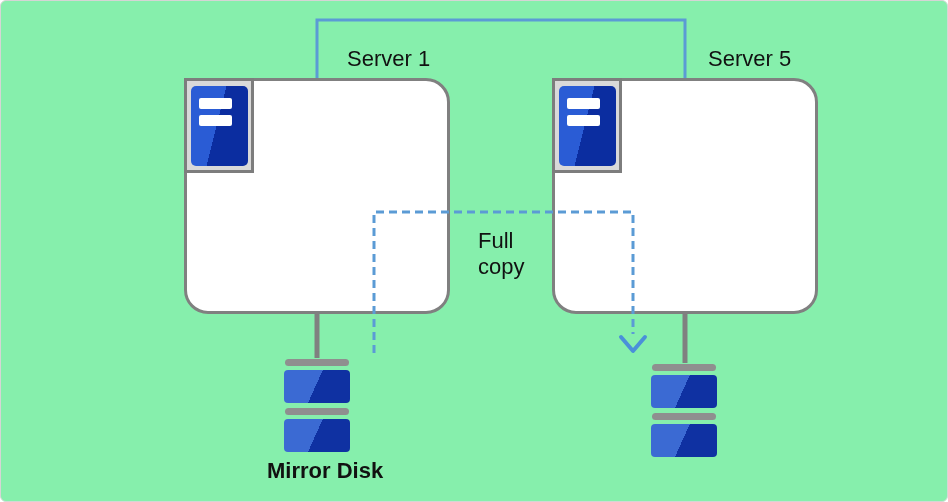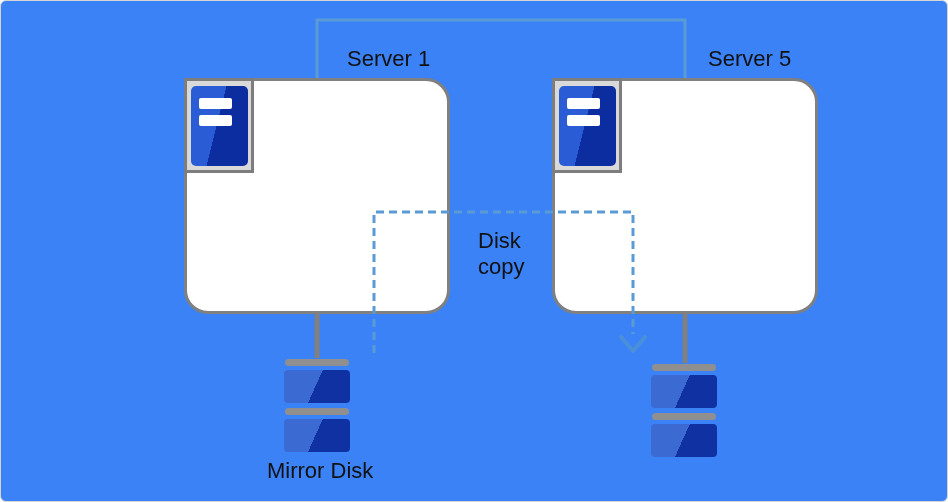--- a/index.html
+++ b/index.html
@@ -1,21 +1,21 @@
 <!DOCTYPE html>
 <html><head>
 <meta charset="utf-8">
 <style>
   html, body { margin: 0; padding: 0; background: #ffffff; }
   .canvas {
     position: relative;
     width: 948px;
     height: 502px;
     box-sizing: border-box;
-    background: #3b82f6;
+    background: #86efac;
     border: 1px solid #d5d5d5;
     border-radius: 6px;
     overflow: hidden;
     font-family: "Liberation Sans", sans-serif;
     color: #111111;
   }
   .server-box {
     position: absolute;
     top: 77px;
     width: 266px;
@@ -101,21 +101,21 @@
     z-index: 5;
   }
   .label.server1 { left: 346px; top: 45px; }
   .label.server2 { left: 707px; top: 45px; }
   .label.fullcopy {
     left: 477px; top: 227px;
     width: 64px;
     white-space: normal;
     line-height: 26px;
   }
-  .label.mirrordisk { left: 266px; top: 457px; }
+  .label.mirrordisk { left: 266px; top: 457px; font-weight: bold; }
 </style>
 </head>
 <body>
 
 <div class="canvas">
 
   <div class="server-box s1"></div>
 
   <div class="server-box s2"></div>
 
@@ -148,16 +148,16 @@
   <svg class="overlay" viewBox="0 0 948 502" xmlns="http://www.w3.org/2000/svg" aria-hidden="true">
     <path d="M316 77 V19 H684 V77" fill="none" stroke="#5b9bd5" stroke-width="3"></path>
     <path d="M316 311 V357" fill="none" stroke="#808080" stroke-width="5"></path>
     <path d="M684 311 V362" fill="none" stroke="#808080" stroke-width="5"></path>
     <path d="M373 352 V211 H632 V333" fill="none" stroke="#5b9bd5" stroke-width="3" stroke-dasharray="8 5"></path>
     <path d="M620 336 L632 350 L644 336" fill="none" stroke="#4a90d9" stroke-width="4" stroke-linecap="round" stroke-linejoin="round"></path>
   </svg>
 
   <div class="label server1">Server 1</div>
   <div class="label server2">Server 5</div>
-  <div class="label fullcopy">Disk copy</div>
+  <div class="label fullcopy">Full copy</div>
   <div class="label mirrordisk">Mirror Disk</div>
 
 </div>
 
 </body></html>

